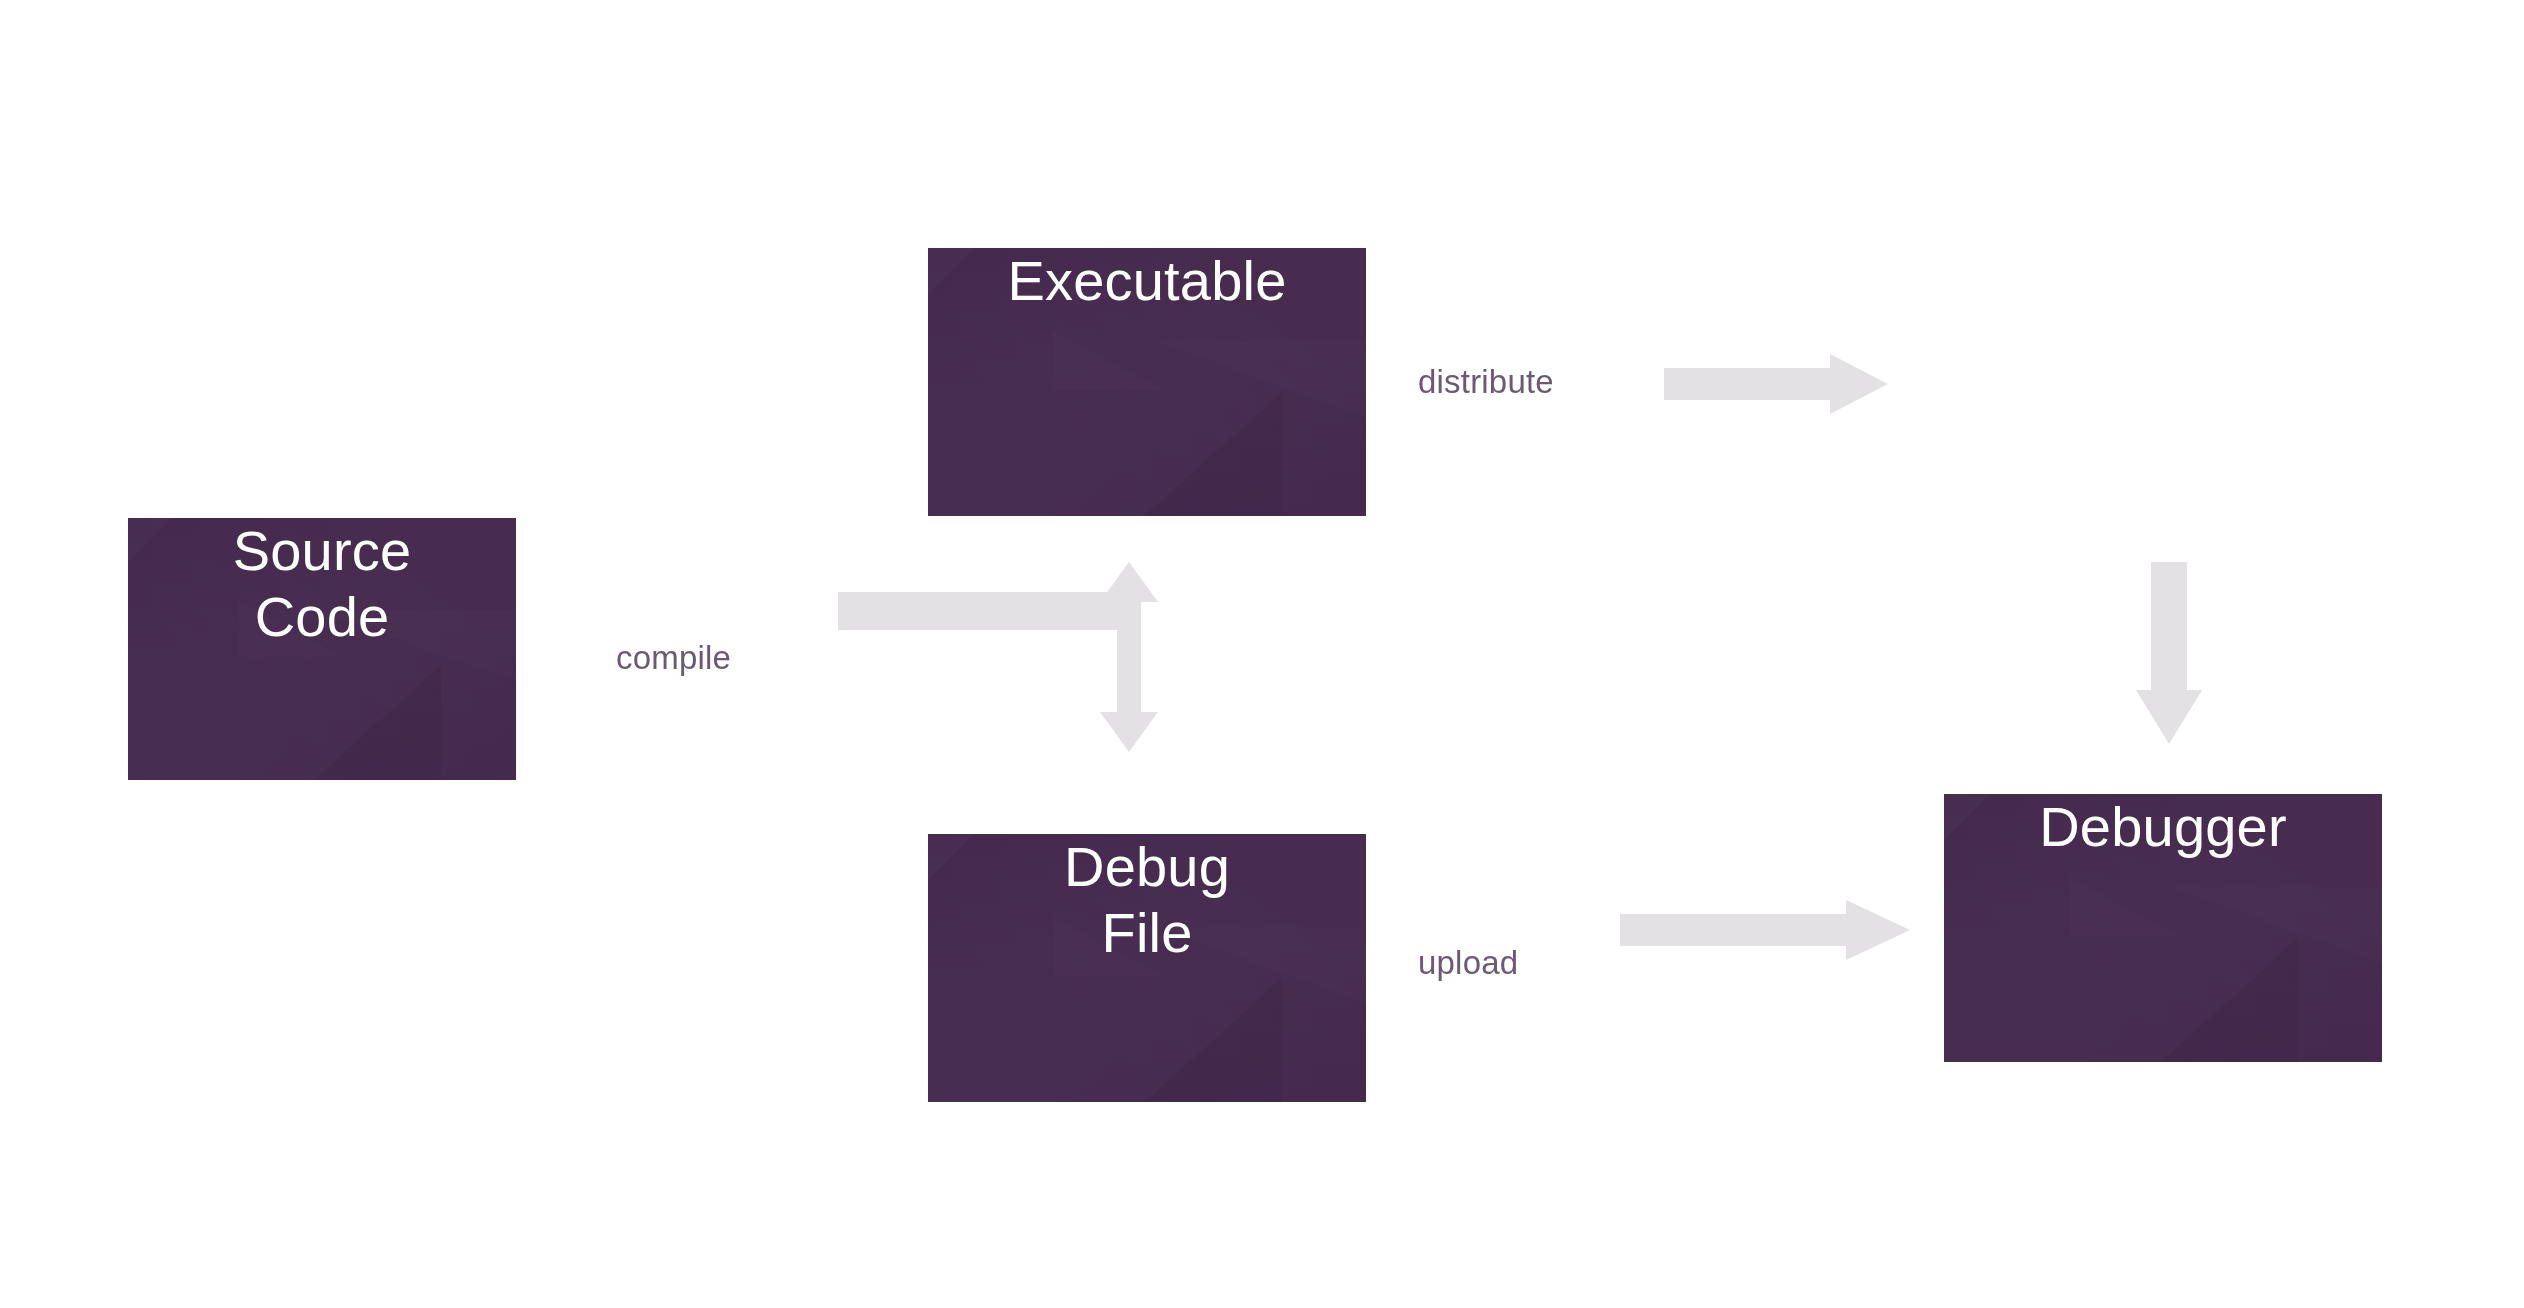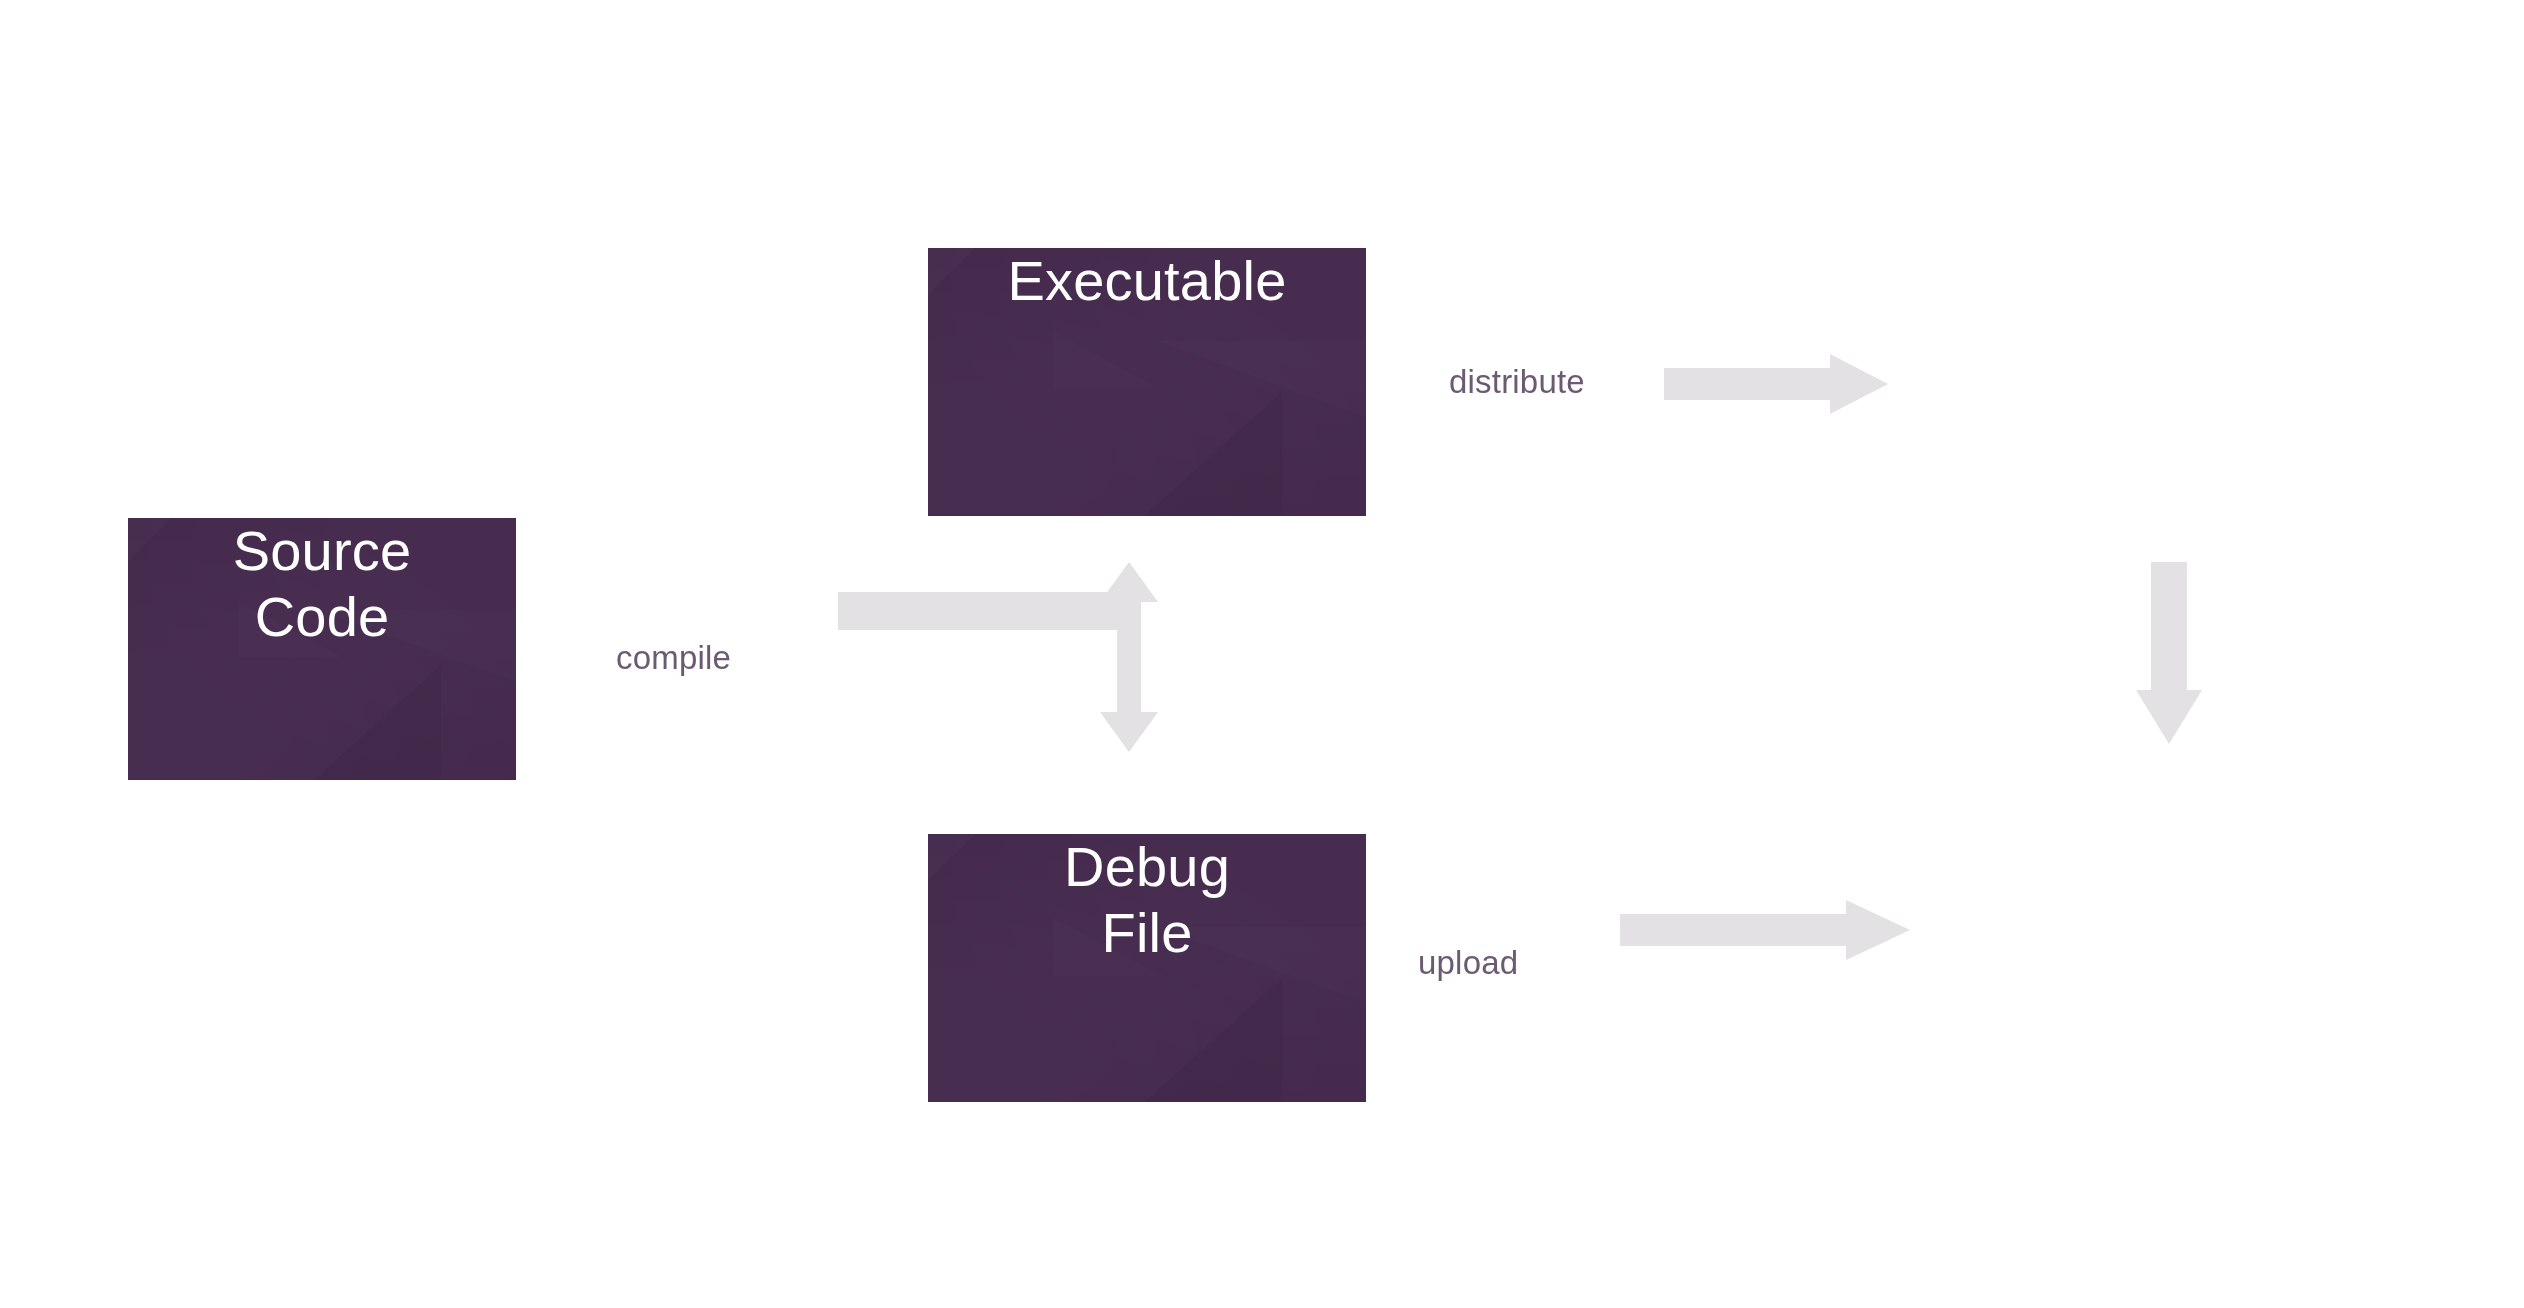--- a/index.html
+++ b/index.html
@@ -65,21 +65,21 @@
   
   .edge-label {
     position: absolute;
     color: #6C5A73;
     font-size: 33px;
     font-weight: 400;
     white-space: nowrap;
     letter-spacing: 0.2px;
   }
   #label-compile    { left: 616px;  top: 639px; }
-  #label-distribute { left: 1418px; top: 363px; margin-left: 31px; }
+  #label-distribute { left: 1418px; top: 363px; }
   #label-upload     { left: 1418px; top: 944px; }
 
   
   .arrow-svg {
     position: absolute;
     overflow: visible;
   }
   .arrow-shape { fill: #E3E1E3; }
 
   #arrow-distribute { left: 1664px; top: 354px;  width: 224px;  height: 60px; }
@@ -101,20 +101,23 @@
   <div class="node" id="node-executable">
     <span class="node-label">Executable</span>
   </div>
 
 
   <div class="node" id="node-debug-file">
     <span class="node-label">Debug
 File</span>
   </div>
 
+  <div class="node" id="node-debugger">
+    <span class="node-label">Debugger</span>
+  </div>
 
   <div class="edge-label" id="label-compile">compile</div>
   <div class="edge-label" id="label-distribute">distribute</div>
   <div class="edge-label" id="label-upload">upload</div>
 
   <svg class="arrow-svg" id="arrow-compile" viewBox="0 0 282 100" preserveAspectRatio="none">
     <rect class="arrow-shape" x="0" y="32" width="282" height="38"></rect>
   </svg>
 
   <svg class="arrow-svg" id="arrow-split" viewBox="0 0 58 190" preserveAspectRatio="none">

